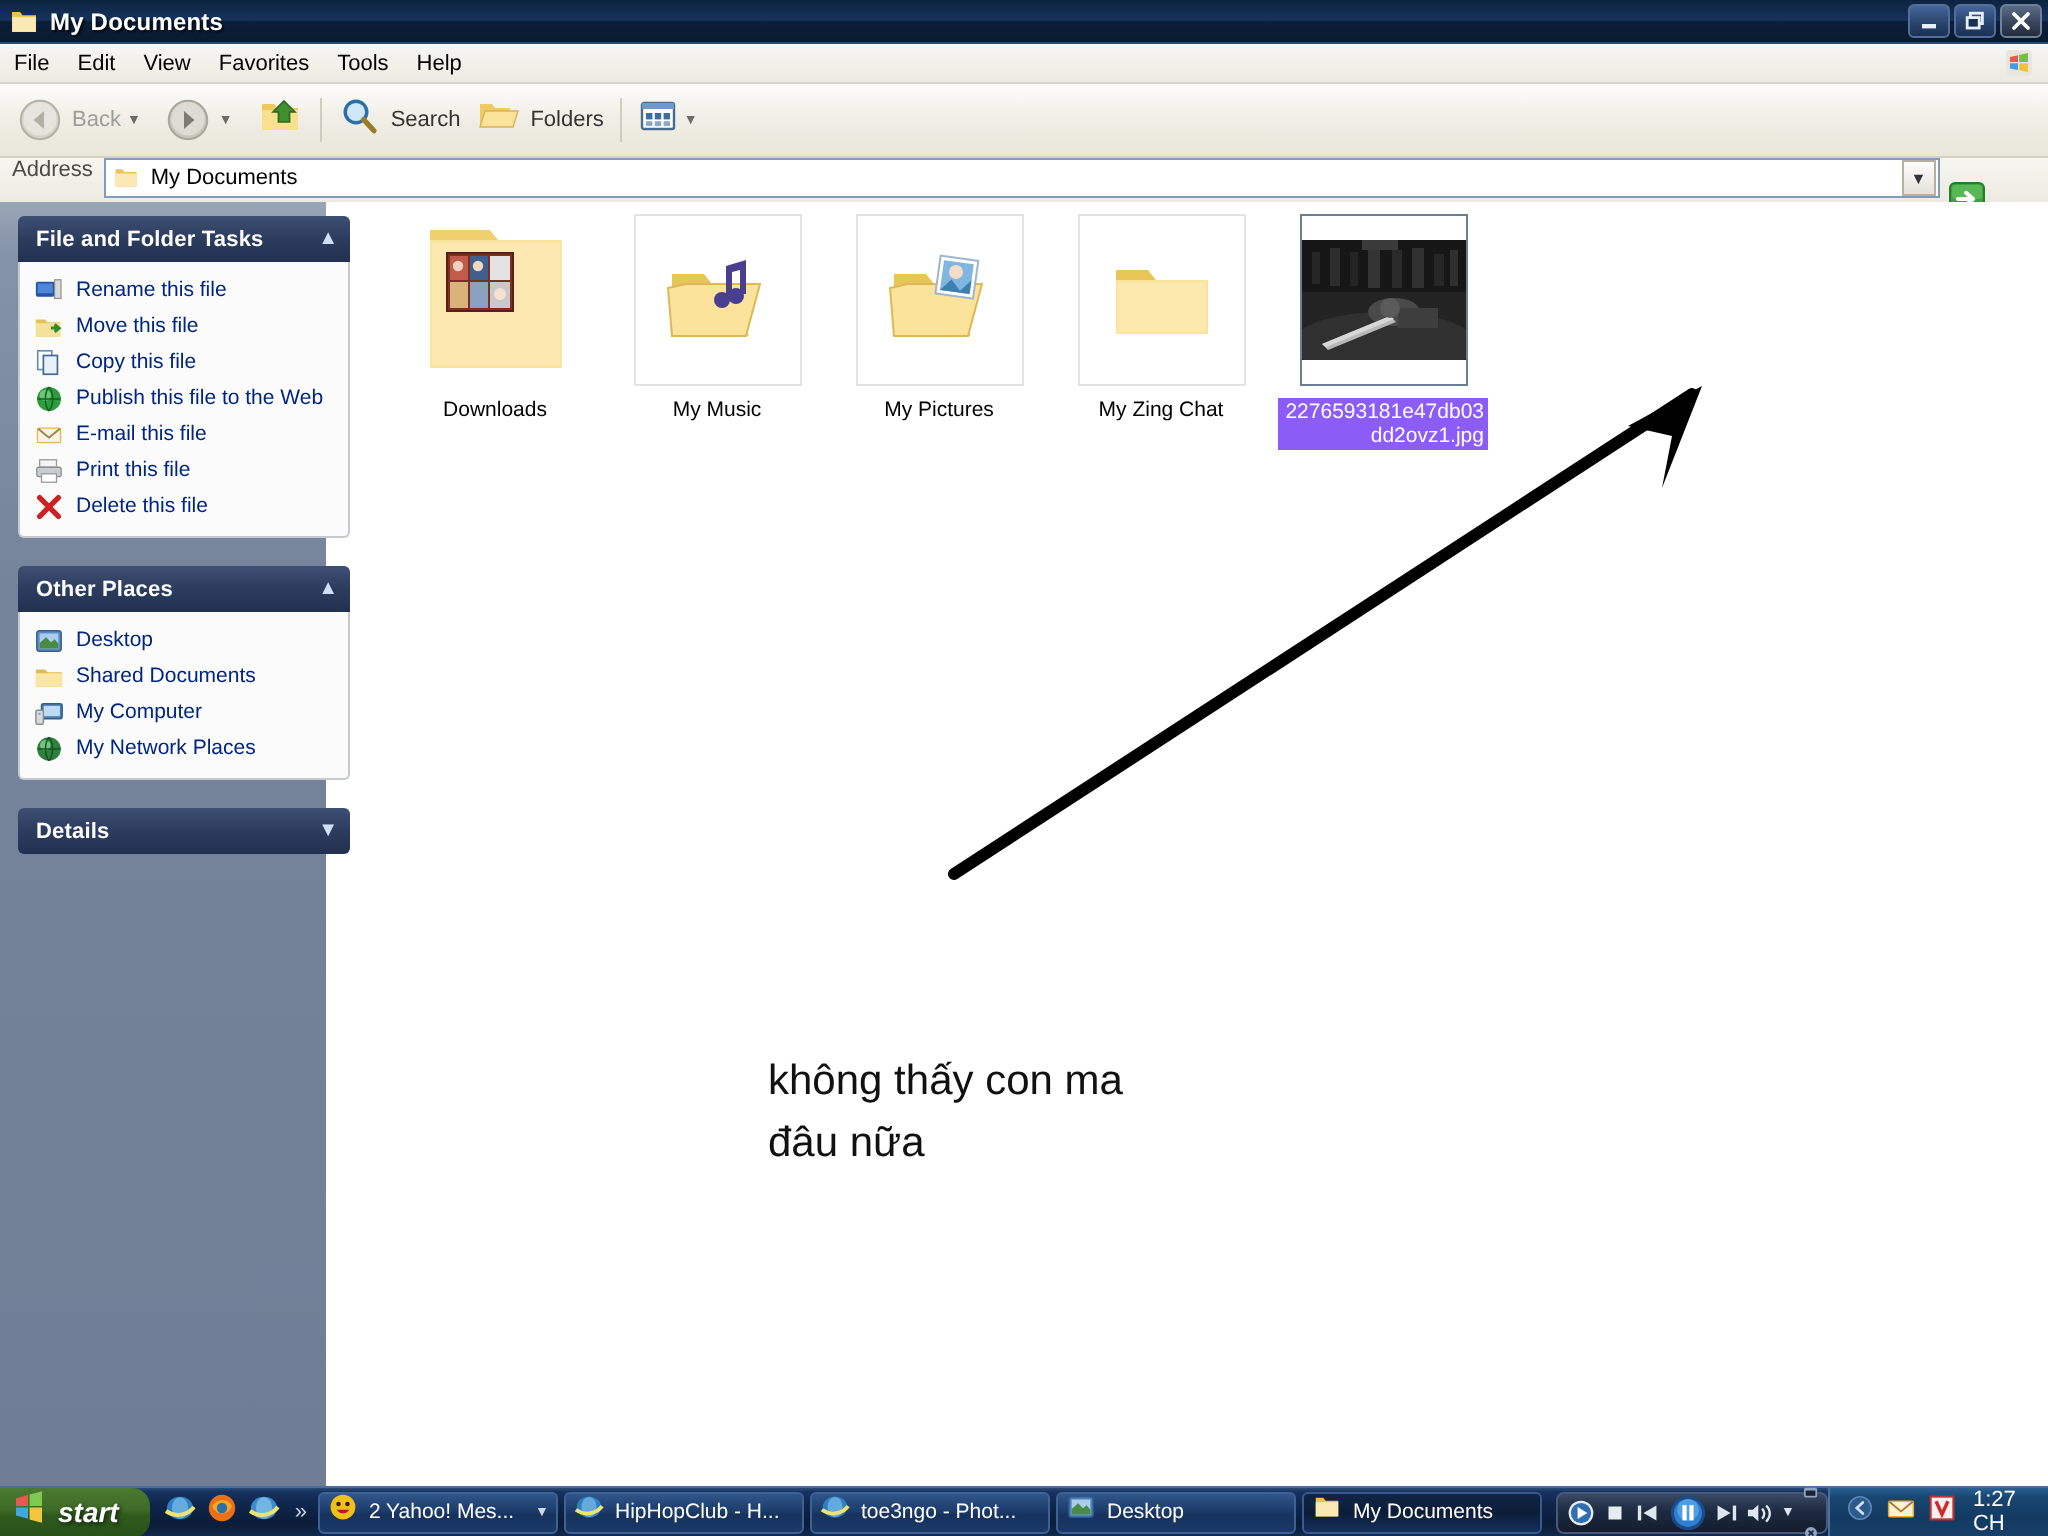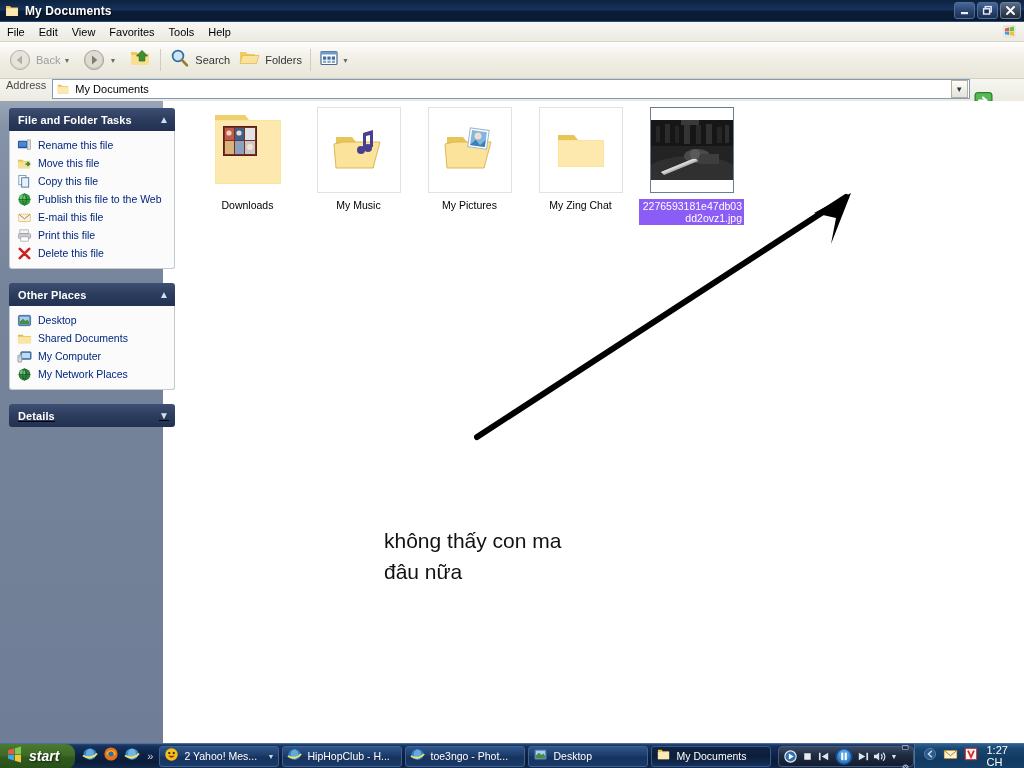--- a/index.html
+++ b/index.html
@@ -105,21 +105,21 @@
     background: linear-gradient(180deg,#3d4f73 0%, #2c3c5d 50%, #223152 100%);
     border-radius: 3px 3px 0 0;
     padding: 0 6px 0 9px;
   }
   .panel-hd .hd-text { font-size: 11px; font-weight: bold; color: #fff; letter-spacing:.1px; }
   .panel-hd .chev { margin-left: auto; color: #cfe0f5; font-size: 10px; line-height: 1; }
   .panel-bd {
     background: #fbfbfb; border: 1px solid #c6c9ce; border-top: none;
     border-radius: 0 0 3px 3px; padding: 5px 4px 6px 6px;
   }
-  .panel.collapsed .panel-hd { border-radius: 3px; text-decoration: underline; }
+  .panel.collapsed .panel-hd { border-radius: 3px; }
   .srow { display: flex; align-items: center; height: 18px; margin-bottom: 0px; }
   .srow .sicon { width: 16px; height: 16px; flex: none; display:flex; align-items:center; justify-content:center; }
   .srow .slabel { font-size: 10.5px; color: #00267f; margin-left: 6px; white-space: nowrap; }
 
   
   #content { position: absolute; left: 188px; top: 0; width: 836px; height: 642px; background: #fff; overflow: hidden; }
   #iconrow { position: relative; display: flex; padding: 6px 0 0 4px; }
   .item { width: 111px; display: flex; flex-direction: column; align-items: center; }
   .item .thumbbox {
     width: 84px; height: 86px; border: 1px solid #dcdcdc;

